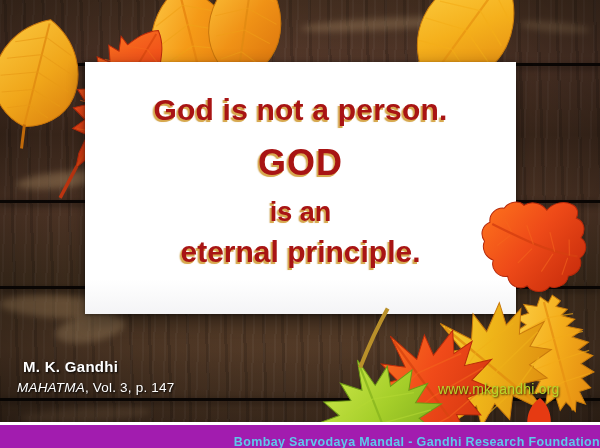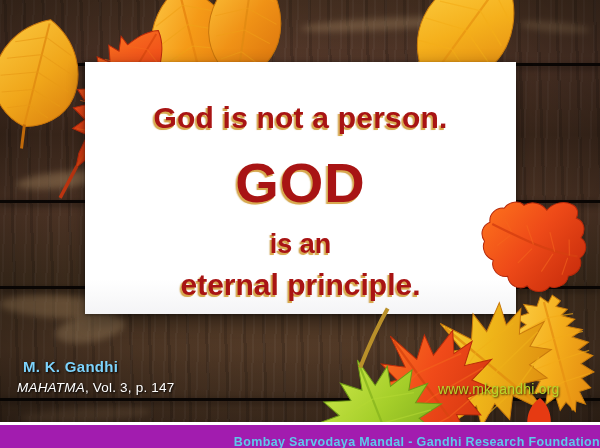--- a/index.html
+++ b/index.html
@@ -51,31 +51,30 @@
     background:linear-gradient(180deg,#ffffff 0%,#ffffff 86%,#f4f4f6 100%);
     box-shadow:0 6px 16px rgba(0,0,0,.45), 0 1px 3px rgba(0,0,0,.35);
   }
   .quote{
     position:absolute;left:0;right:0;top:30px;
     text-align:center;
     color:#a81414;
     font-weight:bold;
     line-height:1.22;
     text-shadow:-1.5px 1.5px 0 rgba(214,166,74,.95), -2.5px 2px 1px rgba(198,150,60,.45);
-    margin-top:8px;
   }
   .q-l1{font-size:30px;letter-spacing:.2px;}
-  .q-l2{font-size:56px;margin-top:12px;letter-spacing:1px;}
+  .q-l2{font-size:36px;margin-top:12px;letter-spacing:1px;}
   .q-l3{font-size:27px;margin-top:11px;}
   .q-l4{font-size:30px;margin-top:6px;}
 
   
   .author{
     position:absolute;left:23px;top:358px;
-    font-size:15px;font-weight:bold;color:#7dd3fc;
+    font-size:15px;font-weight:bold;color:#ffffff;
     text-shadow:1px 1px 2px rgba(0,0,0,.85);
     letter-spacing:.3px;
   }
   .source{
     position:absolute;left:17px;top:380px;
     font-size:13.5px;font-weight:normal;color:#ffffff;
     text-shadow:1px 1px 2px rgba(0,0,0,.9);
     letter-spacing:.2px;
   }
   .source i{font-style:italic;}

